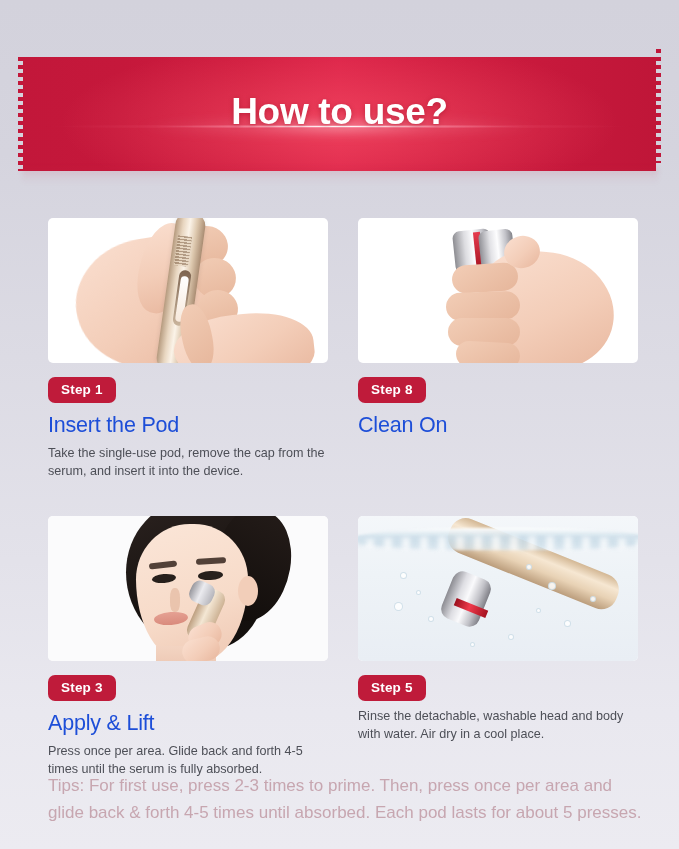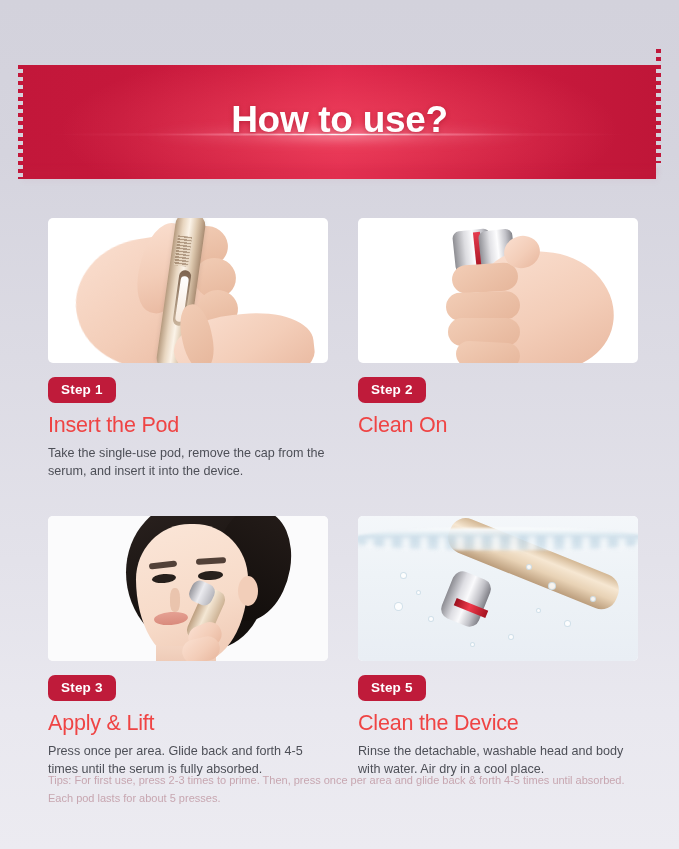--- a/index.html
+++ b/index.html
@@ -24,21 +24,21 @@
 
   
   .banner-wrap {
     position:absolute;
     left:18px; top:49px;
     width:643px; height:114px;
   }
 
   .banner {
     position:absolute;
-    left:0; top:16px;
+    left:0; top:8px;
     width:100%; height:100%;
     background:
       radial-gradient(ellipse 70% 120% at 50% 58%, rgba(255,90,110,0.55) 0%, rgba(230,30,60,0.0) 62%),
       linear-gradient(90deg,
          #c2173a 0%,
          #c5183b 16%,
          #cf1c3f 36%,
          #da2147 50%,
          #cf1c3f 66%,
          #c5183b 86%,
@@ -145,39 +145,39 @@
     font-weight:bold;
     padding:5px 13px 6px;
     border-radius:7px;
     letter-spacing:0.2px;
   }
 
   .card-title {
     margin-top:10px;
     font-size:21.5px;
     font-weight:normal;
-    color:#ef4444;
+    color:#1d4ed8;
     letter-spacing:-0.2px;
     line-height:1.15;
   }
 
   .card-desc {
     margin-top:7px;
     font-size:12.6px;
     line-height:1.42;
     color:#4d4f57;
     max-width:282px;
   }
 
   
   .tips {
     position:absolute;
     left:48px; top:772px;
     width:600px;
-    font-size:11px;
+    font-size:17px;
     line-height:1.6;
     color:#c7a6b0;
   }
 
   
   .ph { position:absolute; }
 
   
   .skin   { background:linear-gradient(150deg,#fadfd0 0%,#f3cdb8 55%,#e8b79e 100%); }
   .skin-d { background:linear-gradient(150deg,#f2cdb6 0%,#e6b69b 100%); }
@@ -386,21 +386,21 @@
       <div class="ph s2-head-a"></div>
       <div class="ph s2-ring"></div>
       <div class="ph s2-head-b"></div>
       <div class="ph skin s2-palm"></div>
       <div class="ph skin-d s2-f1"></div>
       <div class="ph skin-d s2-f2"></div>
       <div class="ph skin-d s2-f3"></div>
       <div class="ph skin-d s2-f4"></div>
       <div class="ph skin s2-thumbtip"></div>
     </div>
-    <div class="badge">Step 2</div>
+    <div class="badge">Step 8</div>
     <div class="card-title">Clean On</div>
   </div>
 
   <div class="card">
     <div class="thumb">
       <div class="ph s3-bg"></div>
       <div class="ph s3-hair"></div>
       <div class="ph s3-hair2"></div>
       <div class="ph s3-face"></div>
       <div class="ph s3-ear"></div>
@@ -435,19 +435,18 @@
       <div class="ph s4-bubble" style="left:70px;  top:100px; width:6px;  height:6px;"></div>
       <div class="ph s4-bubble" style="left:168px; top:48px;  width:6px;  height:6px;"></div>
       <div class="ph s4-bubble" style="left:190px; top:66px;  width:8px;  height:8px;"></div>
       <div class="ph s4-bubble" style="left:178px; top:92px;  width:5px;  height:5px;"></div>
       <div class="ph s4-bubble" style="left:206px; top:104px; width:7px;  height:7px;"></div>
       <div class="ph s4-bubble" style="left:150px; top:118px; width:6px;  height:6px;"></div>
       <div class="ph s4-bubble" style="left:112px; top:126px; width:5px;  height:5px;"></div>
       <div class="ph s4-bubble" style="left:232px; top:80px;  width:6px;  height:6px;"></div>
     </div>
     <div class="badge">Step 5</div>
-    <div class="card-title">Clean the Device</div>
     <div class="card-desc">Rinse the detachable, washable head and body with water. Air dry in a cool place.</div>
   </div>
 
 </div>
 
 <div class="tips">Tips: For first use, press 2-3 times to prime. Then, press once per area and glide back &amp; forth 4-5 times until absorbed. Each pod lasts for about 5 presses.</div>
 
 </body></html>

